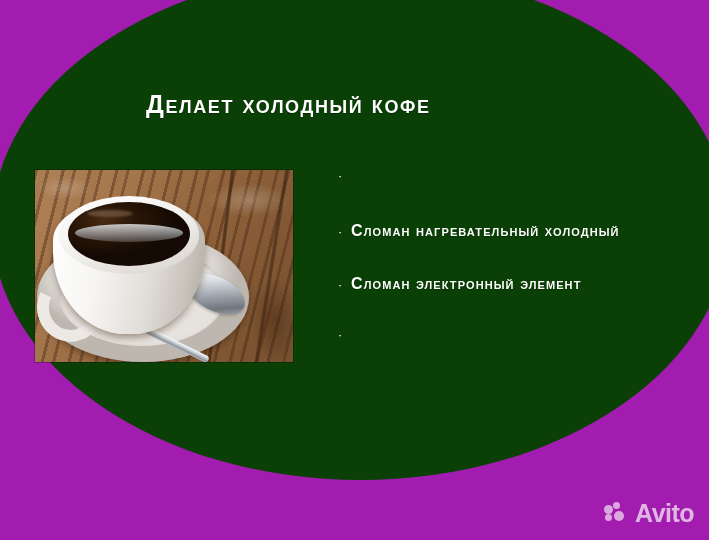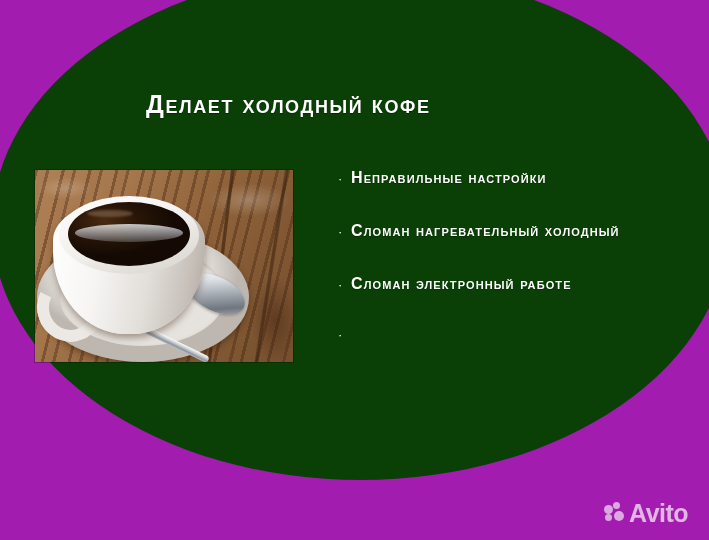--- a/index.html
+++ b/index.html
@@ -165,20 +165,21 @@
     text-shadow: 0 1px 1px rgba(0,0,0,0.3);
   }
   
   #avito {
     position: absolute;
     left: 604px;
     top: 498px;
     display: flex;
     align-items: center;
     height: 30px;
+    gap: 6px;
   }
   #avito-dots {
     position: relative;
     width: 22px;
     height: 22px;
     margin-right: 3px;
   }
   #avito-dots i {
     position: absolute;
     display: block;
@@ -218,31 +219,30 @@
     <div class="photo-layer" id="cup-rim"></div>
     <div class="photo-layer" id="coffee"></div>
     <div class="photo-layer" id="coffee-shine"></div>
     <div class="photo-layer" id="coffee-shine2"></div>
   </div>
 
   <div id="bullets">
 
     <div class="bullet-row">
       <span class="bullet-dot">·</span>
-      <span class="bullet-text">Неправильные настройки</span>
     </div>
 
     <div class="bullet-row">
       <span class="bullet-dot">·</span>
       <span class="bullet-text">Сломан нагревательный холодный</span>
     </div>
 
     <div class="bullet-row">
       <span class="bullet-dot">·</span>
-      <span class="bullet-text">Сломан электронный работе</span>
+      <span class="bullet-text">Сломан электронный элемент</span>
     </div>
 
     <div class="bullet-row">
       <span class="bullet-dot">·</span>
     </div>
 
   </div>
 
   <div id="avito">
     <span id="avito-dots">

